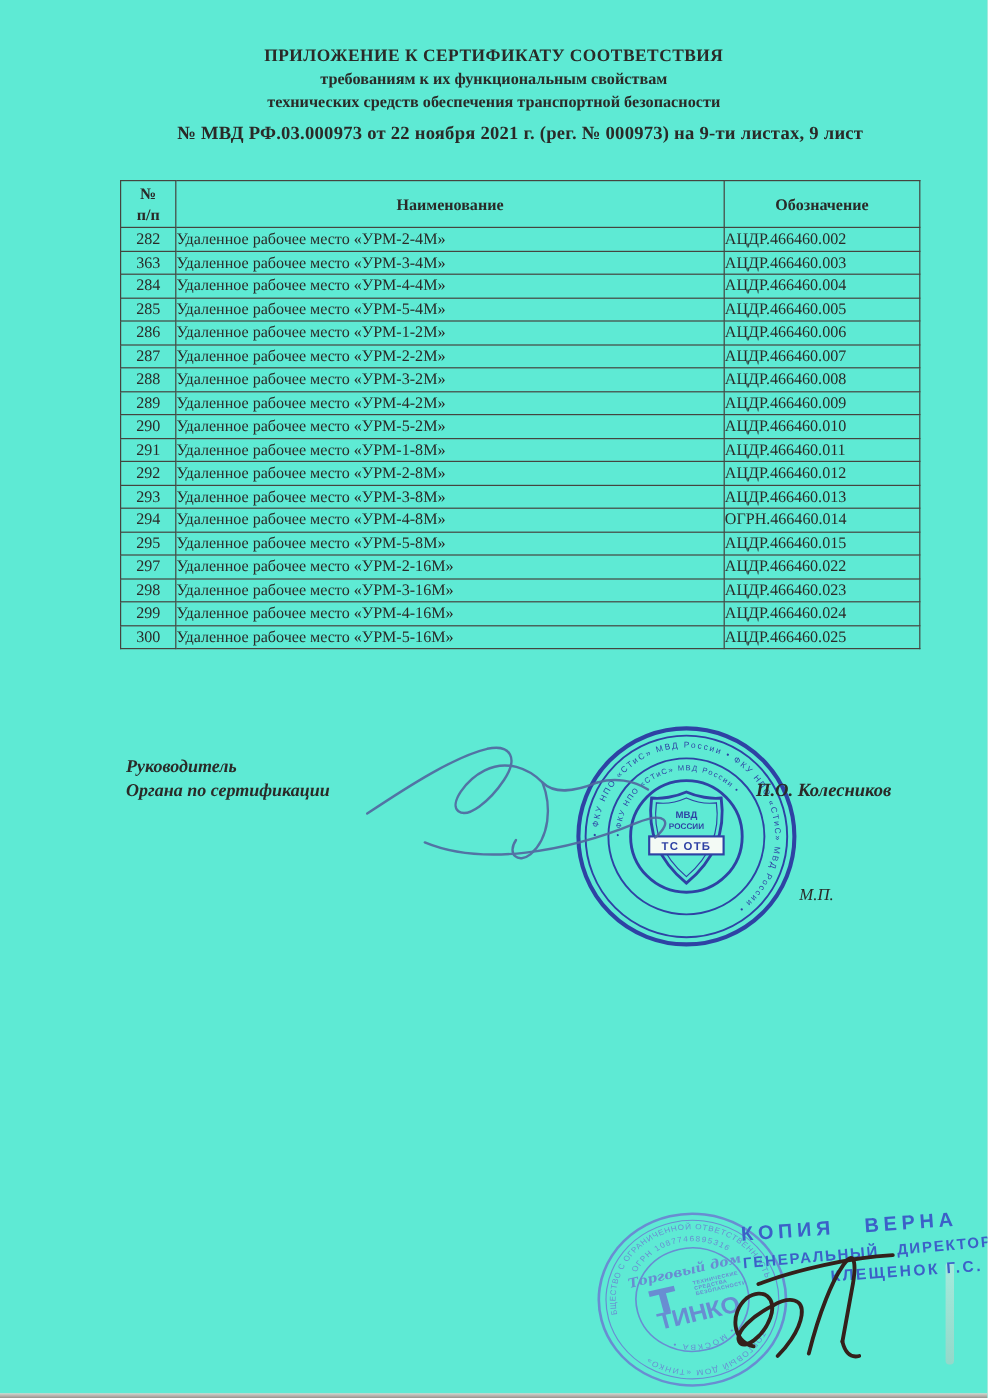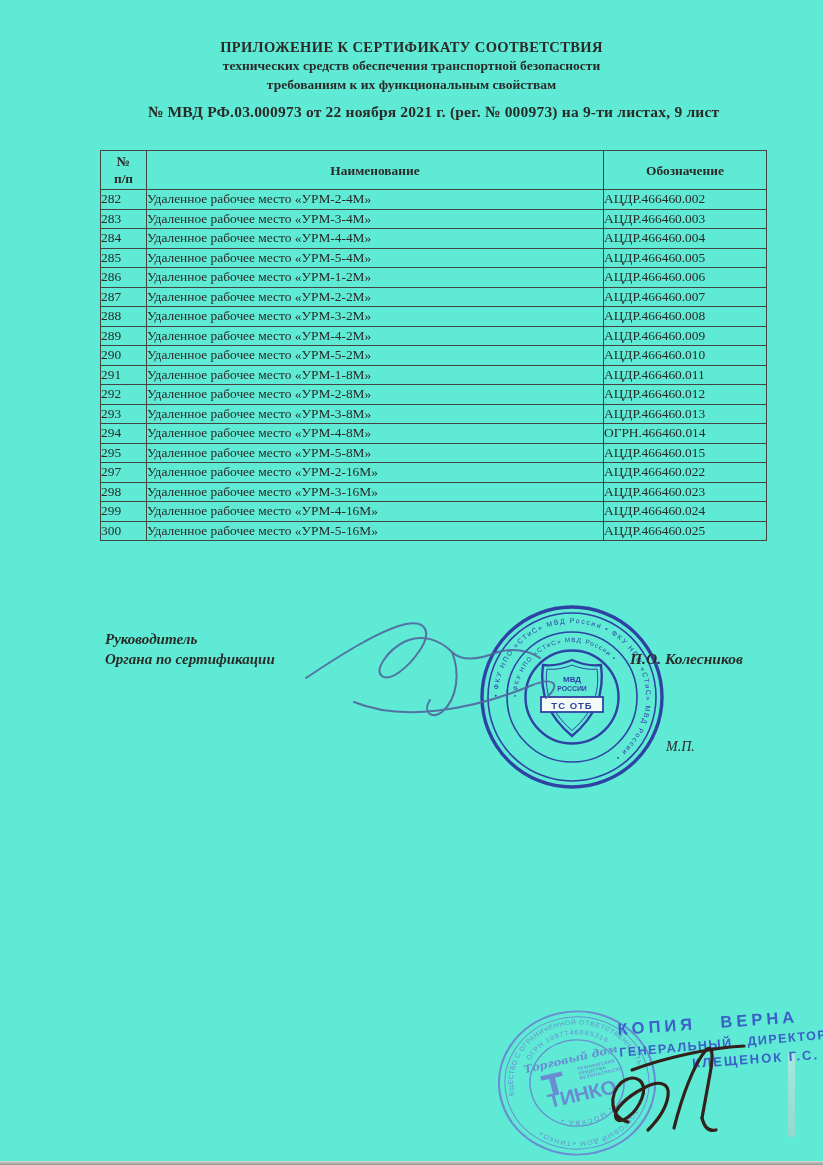--- a/index.html
+++ b/index.html
@@ -27,21 +27,21 @@
     position:absolute;left:100px;top:150px;width:666px;
     border-collapse:collapse;table-layout:fixed;
   }
   table.items th,table.items td{
     border:1.5px solid #45443f;
     font-size:13.4px;
     overflow:hidden;white-space:nowrap;
   }
   table.items th{font-weight:bold;text-align:center;padding:2px 0;line-height:17px;}
   table.items td{height:18.5px;line-height:18px;padding:0;}
-  td.td-num{}
+  td.td-num{text-align:center;}
   td.td-name{padding-left:10px;}
   td.td-desig{padding-left:9px;}
   
   .role{position:absolute;left:105px;top:630px;font-weight:bold;font-style:italic;
     font-size:15px;line-height:19.5px;}
   .signer-name{position:absolute;left:630px;top:650px;font-weight:bold;font-style:italic;font-size:15.5px;z-index:6;}
   .mp{position:absolute;left:666px;top:739px;font-style:italic;font-size:14px;z-index:6;}
   .sig-top{position:absolute;left:302px;top:606px;z-index:4;}
   .seal-mvd{position:absolute;left:478px;top:603px;z-index:3;opacity:.95;}
   
@@ -58,22 +58,22 @@
   .scan-crease{position:absolute;left:788px;top:1052px;width:7px;height:85px;opacity:.5;
     background:linear-gradient(180deg,#eceae4,#c9c7c0);border-radius:3px;}
 </style>
 </head>
 <body>
 
 <div class="page">
 
   <div class="doc-header">
     <div class="t1">ПРИЛОЖЕНИЕ К СЕРТИФИКАТУ СООТВЕТСТВИЯ</div>
+    <div class="t2">требованиям к их функциональным свойствам</div>
     <div class="t2">технических средств обеспечения транспортной безопасности</div>
-    <div class="t2">требованиям к их функциональным свойствам</div>
   </div>
   <div class="doc-number">№ МВД РФ.03.000973 от 22 ноября 2021 г. (рег. № 000973) на 9-ти листах, 9 лист</div>
 
   <table class="items">
     <colgroup>
         <col style="width:46px">
         <col style="width:457px">
         <col style="width:163px">
       </colgroup>
     <thead>
@@ -86,21 +86,21 @@
         <th>Обозначение</th>
       </tr>
     </thead>
     <tbody>
         <tr>
           <td class="td-num">282</td>
           <td class="td-name">Удаленное рабочее место «УРМ-2-4М»</td>
           <td class="td-desig">АЦДР.466460.002</td>
         </tr>
         <tr>
-          <td class="td-num">283</td>
+          <td class="td-num">363</td>
           <td class="td-name">Удаленное рабочее место «УРМ-3-4М»</td>
           <td class="td-desig">АЦДР.466460.003</td>
         </tr>
         <tr>
           <td class="td-num">284</td>
           <td class="td-name">Удаленное рабочее место «УРМ-4-4М»</td>
           <td class="td-desig">АЦДР.466460.004</td>
         </tr>
         <tr>
           <td class="td-num">285</td>

